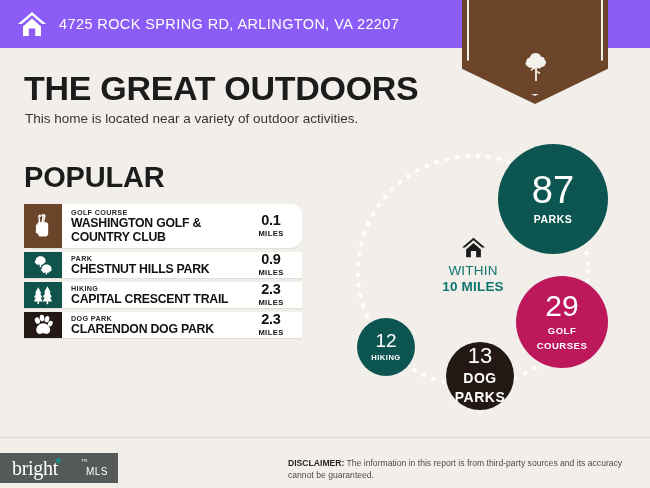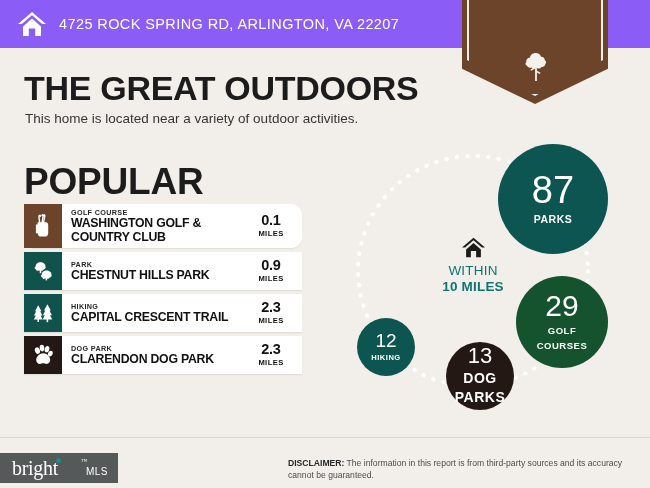--- a/index.html
+++ b/index.html
@@ -116,39 +116,39 @@
     top: 111px;
     font-size: 13.5px;
     color: #353535;
     margin: 0;
     font-weight: 400;
   }
   .section-heading {
     position: absolute;
     left: 24px;
     top: 161px;
-    font-size: 37px;
+    font-size: 29px;
     font-weight: bold;
     color: #1c1c1c;
     letter-spacing: -0.2px;
     margin: 0;
   }
 
   
   .poi-list {
     position: absolute;
     left: 24px;
     top: 204px;
     width: 278px;
   }
   .poi-row {
     display: flex;
     align-items: stretch;
     background: #ffffff;
-    height: 38px;
+    height: 26px;
     margin-bottom: 4px;
     box-shadow: 0 1px 1px rgba(0,0,0,0.07);
   }
   .poi-row.tall { height: 44px; border-radius: 11px; }
   .poi-icon-box {
     width: 38px;
     min-width: 38px;
     display: flex;
     align-items: center;
     justify-content: center;
@@ -236,21 +236,21 @@
   #bubble-parks {
     left: 168px; top: 16px;
     width: 110px; height: 110px;
     background: #0d5550;
   }
   #bubble-parks .num { font-size: 38px; }
   #bubble-parks .lbl { font-size: 10.5px; margin-top: 6px; }
   #bubble-golf {
     left: 186px; top: 148px;
     width: 92px; height: 92px;
-    background: #14532d;
+    background: #be185d;
   }
   #bubble-golf .num { font-size: 30px; }
   #bubble-golf .lbl { font-size: 9.5px; margin-top: 5px; }
   #bubble-dog {
     left: 116px; top: 214px;
     width: 68px; height: 68px;
     background: #241814;
   }
   #bubble-dog .num { font-size: 22px; }
   #bubble-dog .lbl { font-size: 14px; margin-top: 4px; }

